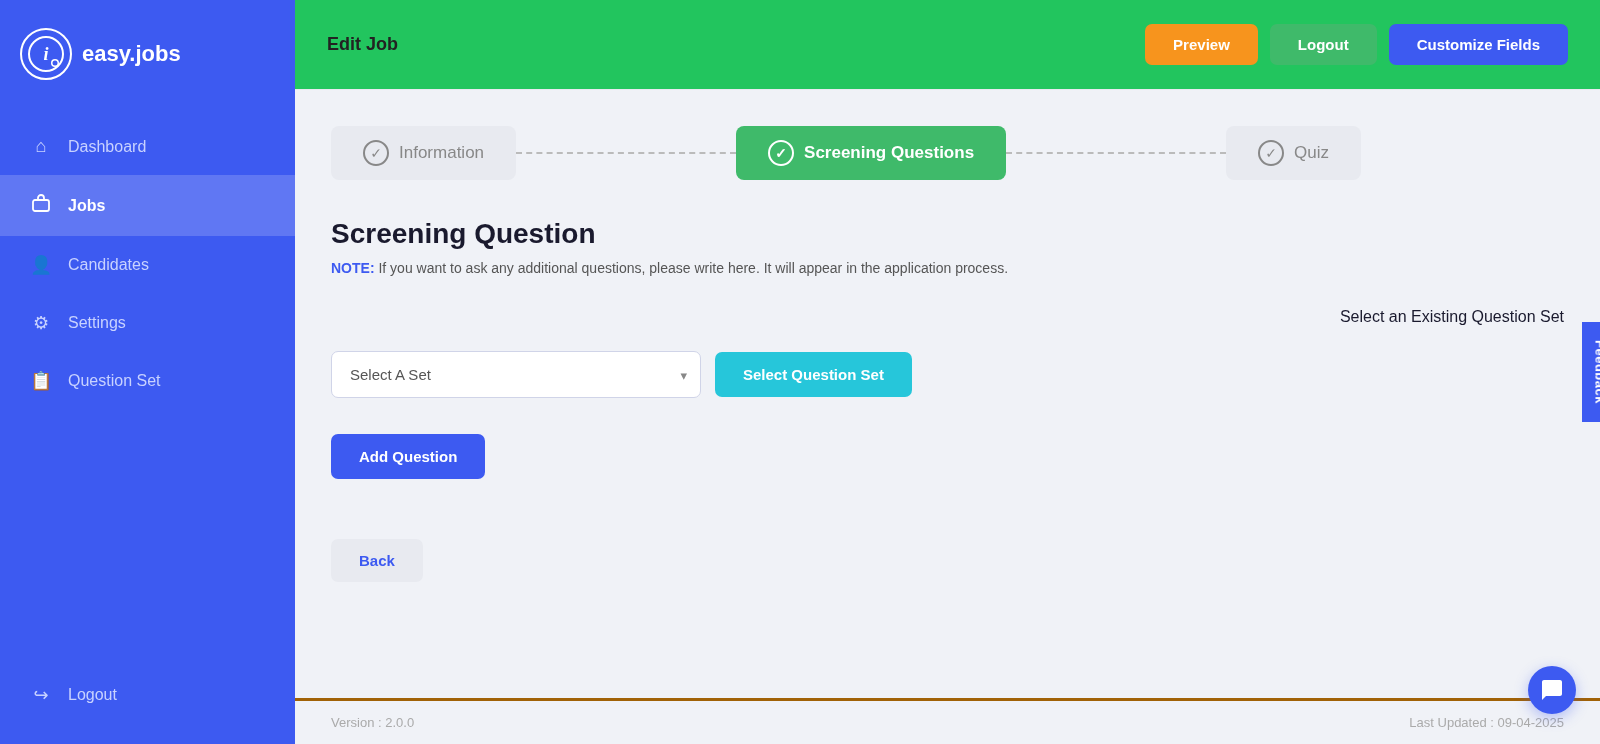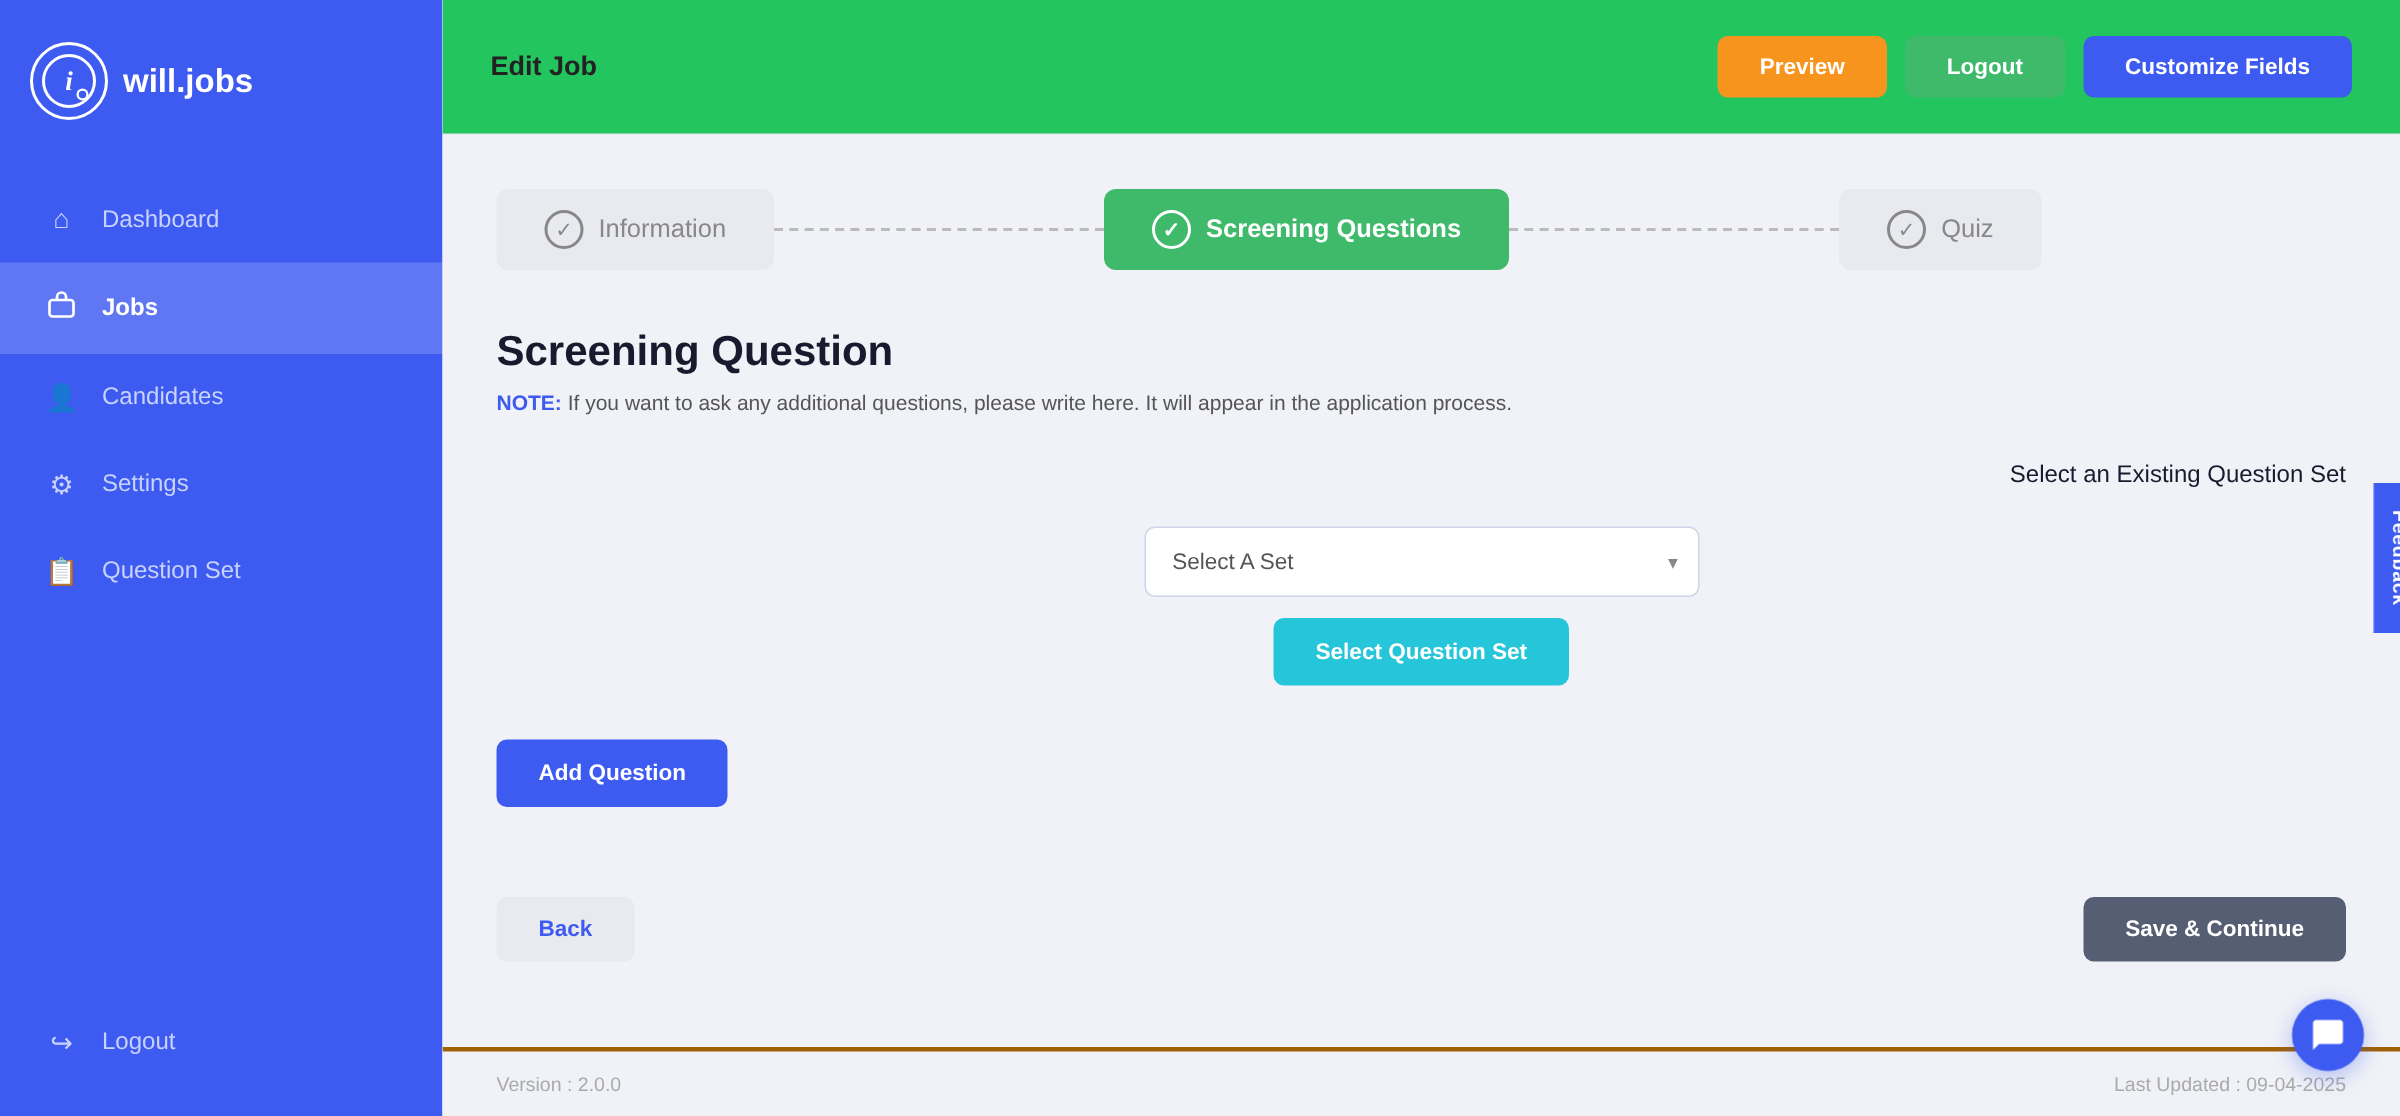--- a/index.html
+++ b/index.html
@@ -210,21 +210,20 @@
       font-weight: 400;
       color: #1a1a2e;
       margin-bottom: 25px;
       text-align: right;
     }
     .select-row {
       display: flex;
       align-items: center;
       gap: 14px;
       margin-bottom: 36px;
-      flex-direction: column;
     }
     .select-set {
       min-width: 370px;
       padding: 14px 18px;
       border-radius: 7px;
       border: 1.5px solid #d0d4e8;
       font-size: 15px;
       background: #fff;
       color: #555;
       appearance: none;
@@ -353,21 +352,21 @@
 <div class="sidebar">
   <div class="sidebar-logo">
     <div class="logo-icon">
       <svg width="36" height="36" viewBox="0 0 36 36" fill="none">
         <circle cx="18" cy="18" r="17" stroke="white" stroke-width="2"></circle>
         <text x="18" y="24" text-anchor="middle" font-size="18" fill="white" font-family="serif" font-style="italic">i</text>
         <circle cx="27" cy="27" r="4" fill="white"></circle>
         <circle cx="27" cy="27" r="2.5" fill="#3d5af1"></circle>
       </svg>
     </div>
-    <span class="logo-text">will.jobs</span>
+    <span class="logo-text">easy.jobs</span>
   </div>
   <nav class="sidebar-nav">
     <div class="sidebar-item">
       <span class="nav-icon">⌂</span>
       <span>Dashboard</span>
     </div>
     <div class="sidebar-item active">
       <span class="nav-icon">
         <svg width="20" height="20" viewBox="0 0 20 20" fill="none">
           <rect x="2" y="7" width="16" height="11" rx="2" stroke="white" stroke-width="1.8"></rect>
@@ -445,21 +444,20 @@
       </div>
       <button class="btn-select-set">Select Question Set</button>
     </div>
 
     
     <button class="btn-add-question">Add Question</button>
 
     
     <div class="bottom-bar">
       <button class="btn-back">Back</button>
-      <button class="btn-save-continue">Save &amp; Continue</button>
     </div>
   </div>
 
   <div class="footer">
     <span>Version : 2.0.0</span>
     <span>Last Updated : 09-04-2025</span>
   </div>
 </div>
 
 <div class="feedback-tab">Feedback</div>

